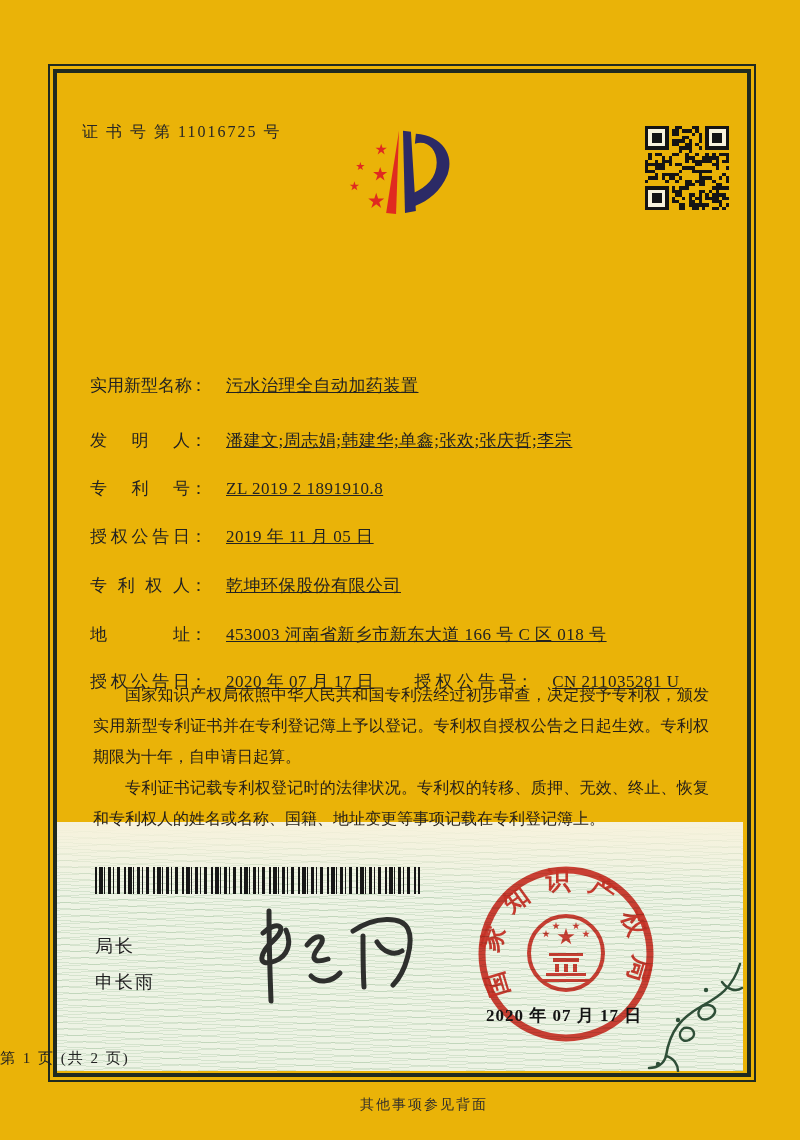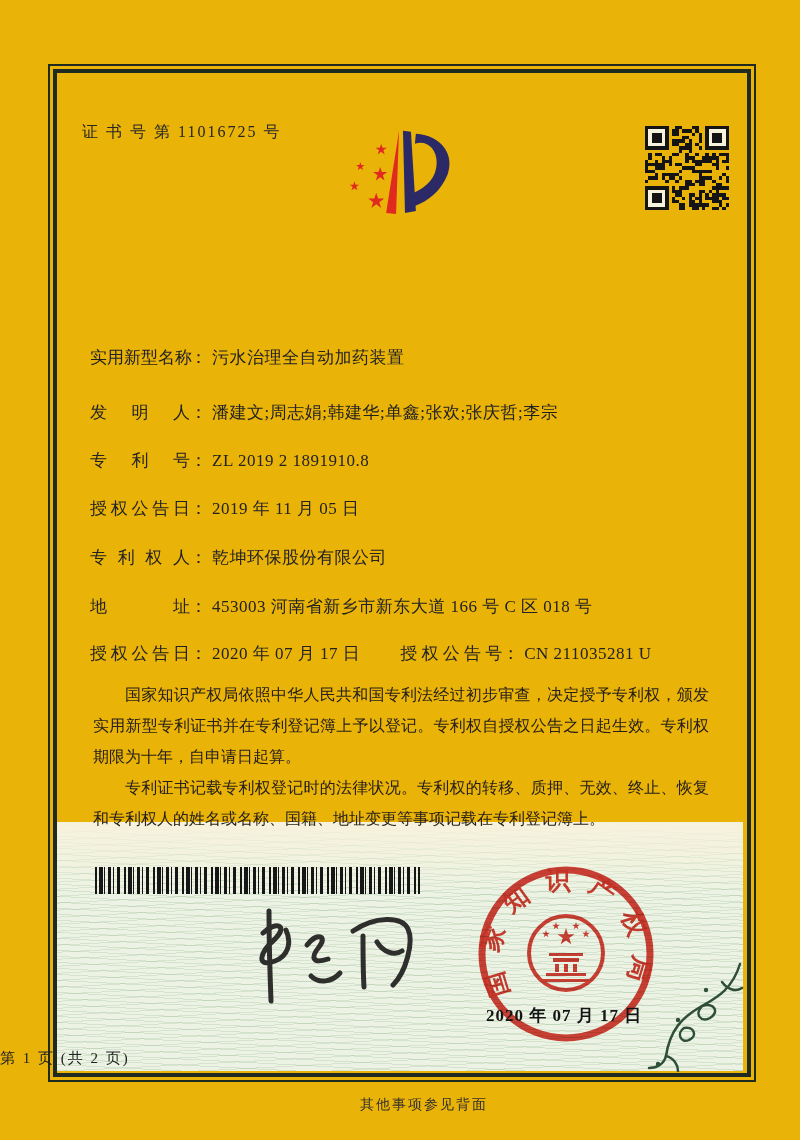--- a/index.html
+++ b/index.html
@@ -23,24 +23,24 @@
   
   .cert-no{position:absolute;left:82px;top:122px;font-size:16px;letter-spacing:2px;color:#262626;}
   .logo{position:absolute;left:336px;top:104px;width:132px;height:114px;}
   .qr{position:absolute;left:645px;top:126px;width:84px;height:84px;}
   .title{
     position:absolute;left:0;top:243px;width:100%;text-align:center;
     font-size:40px;font-weight:700;letter-spacing:10px;color:#121212;
   }
   
   .field-row{position:absolute;left:90px;font-size:17px;white-space:nowrap;color:#222;}
-  .f-label{display:inline-block;width:100px;text-align:justify;text-align-last:justify;vertical-align:bottom;}
+  .f-label{display:inline-block;width:100px;text-align:justify;text-align-last:justify;vertical-align:bottom;margin-top:28px;}
   .f-label2{display:inline-block;width:102px;margin-left:40px;text-align:justify;text-align-last:justify;vertical-align:bottom;}
   .f-colon{display:inline-block;}
-  .f-value{margin-left:5px;letter-spacing:.5px;}
+  .f-value{margin-left:19px;letter-spacing:.5px;text-decoration:underline;}
   
   .body-text{position:absolute;left:93px;top:679px;width:616px;font-size:16px;line-height:31px;text-align:justify;color:#262019;}
   .body-text p{margin:0;text-indent:2em;}
   
   .barcode{
     position:absolute;left:95px;top:867px;width:325px;height:27px;
     background:repeating-linear-gradient(90deg,
       #161616 0 2px,rgba(0,0,0,0) 2px 4px,
       #161616 4px 8px,rgba(0,0,0,0) 8px 9px,
       #161616 9px 10px,rgba(0,0,0,0) 10px 13px,
@@ -335,20 +335,24 @@
     <span class="f-label">授权公告日</span><span class="f-colon">：</span><span class="f-value">2020 年 07 月 17 日</span><span class="f-label2">授权公告号</span><span class="f-colon">：</span><span class="f-value">CN 211035281 U</span>
   </div>
 
   <div class="body-text">
     <p>国家知识产权局依照中华人民共和国专利法经过初步审查，决定授予专利权，颁发实用新型专利证书并在专利登记簿上予以登记。专利权自授权公告之日起生效。专利权期限为十年，自申请日起算。</p>
     <p>专利证书记载专利权登记时的法律状况。专利权的转移、质押、无效、终止、恢复和专利权人的姓名或名称、国籍、地址变更等事项记载在专利登记簿上。</p>
   </div>
 
   <div class="barcode"></div>
 
+  <div class="signatory">
+    <div>局长</div>
+    <div>申长雨</div>
+  </div>
 
   <svg class="signature-svg" viewBox="0 0 215 108">
     <g fill="none" stroke="#1b1b1b" stroke-width="5" stroke-linecap="round" stroke-linejoin="round" opacity="0.9">
       <path d="M58 30 C72 17 83 23 70 36 C54 50 51 65 70 58 C83 53 87 40 81 27"></path>
       <path d="M64 8 C64 40 65 72 66 98"></path>
       <path d="M102 42 C112 29 123 33 114 44 C105 55 108 61 123 56"></path>
       <path d="M106 73 C114 81 127 79 135 70"></path>
       <path d="M148 28 C170 13 197 13 203 26 C209 39 201 69 188 82"></path>
       <path d="M158 33 C158 50 158 68 159 84"></path>
       <path d="M172 39 C178 49 189 53 197 48"></path>

